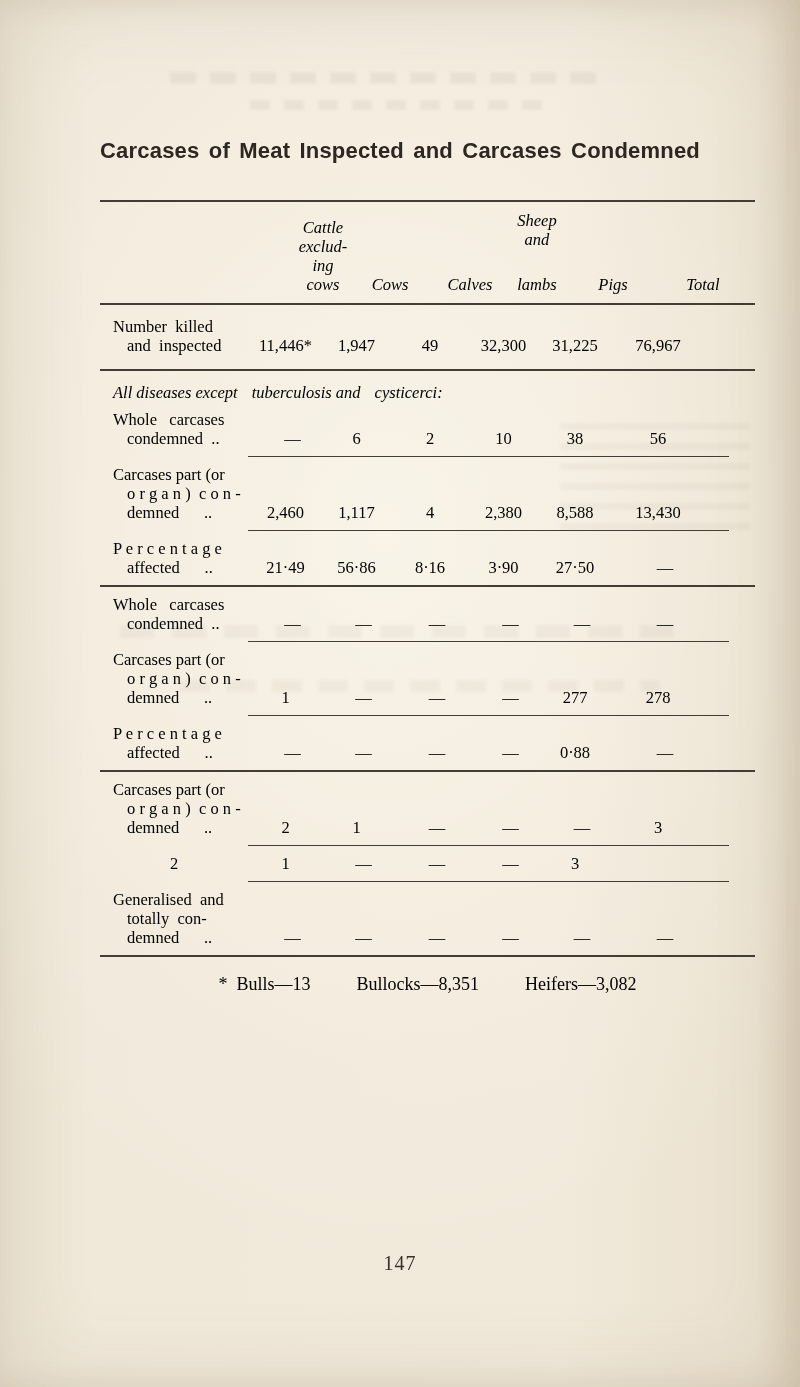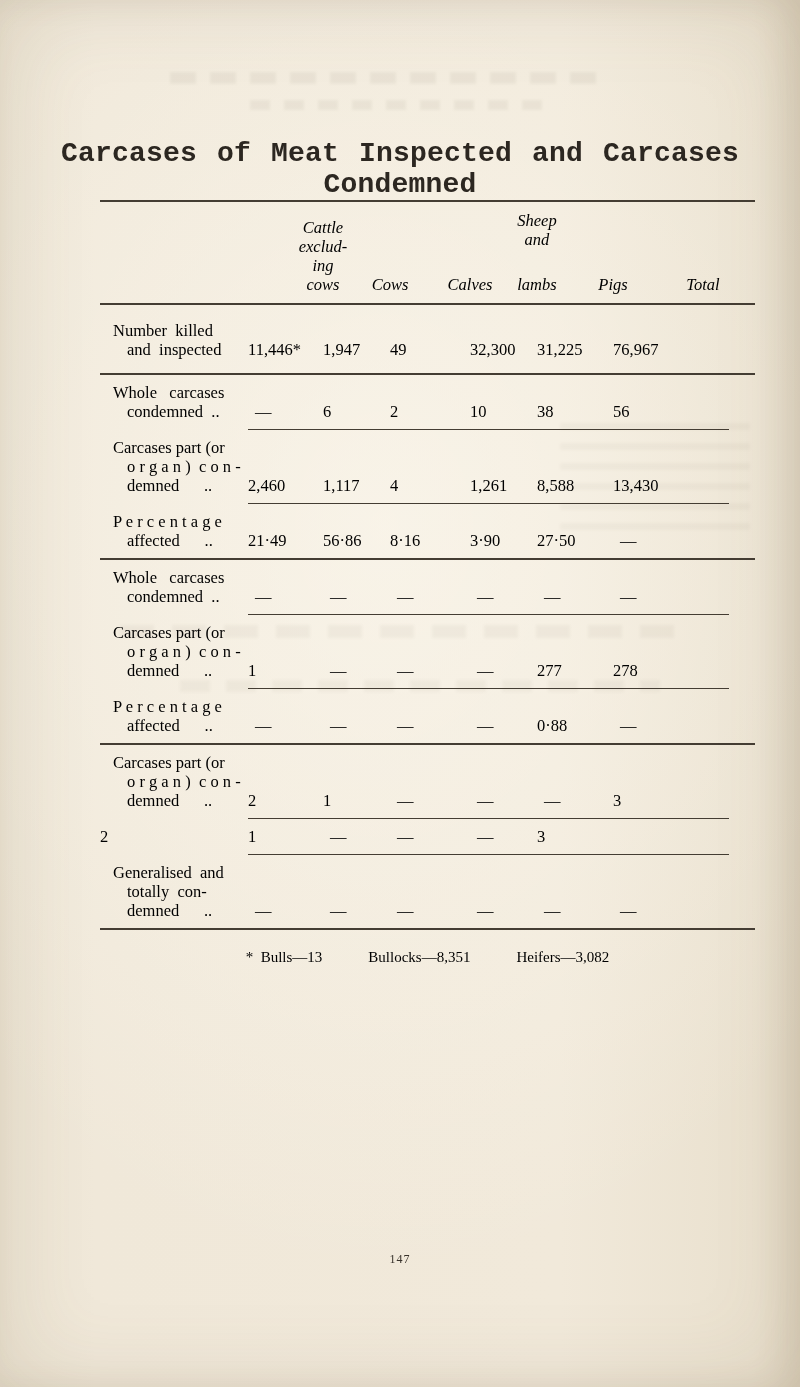--- a/index.html
+++ b/index.html
@@ -27,22 +27,22 @@
   .g3 { left:120px; top:625px; width:560px; height:13px; opacity:.055;
         background:repeating-linear-gradient(90deg,#6f6450 0 34px,transparent 34px 52px); }
   .g4 { left:180px; top:680px; width:480px; height:12px; opacity:.05;
         background:repeating-linear-gradient(90deg,#6f6450 0 30px,transparent 30px 46px); }
   .g5 { left:560px; top:420px; width:190px; height:110px; opacity:.045;
         background:repeating-linear-gradient(0deg,#6f6450 0 7px,transparent 7px 20px); }
 
   .page-title {
     position:absolute; top:138px; left:0; width:100%;
     text-align:center;
-    font-family:Liberation Mono, monospace;
-    font-weight:bold; font-size:28px; letter-spacing:.2px; word-spacing:3px;
+    font-family:Liberation Sans, sans-serif;
+    font-weight:bold; font-size:22px; letter-spacing:.2px; word-spacing:3px;
     color:#2c2721;
   }
 
   .tbl {
     position:absolute; left:100px; top:200px; width:655px;
     font-size:16.5px; line-height:19px; color:#000000;
   }
   .rule { border:0; border-top:2px solid #443d33; height:0; margin:0; }
   .rule.thick   { border-top-width:2.5px; }
   .rule.partial { margin-left:148px; margin-right:26px; border-top-width:1.8px; }
@@ -53,34 +53,34 @@
   .header-row .colhead { align-self:end; text-align:right; font-style:italic; }
   .header-row .colhead .hwrap { display:inline-block; transform:translateX(50%); text-align:center; }
 
   .label { white-space:pre; padding-left:13px; }
   .label .ln { display:block; }
   .label .ln.cont { padding-left:14px; }
   .section-label { font-style:italic; padding:12px 0 0 13px; white-space:pre; }
   .section-label .ln.cont { padding-left:14px; }
 
   .data-row { padding:8px 0 8px; }
-  .data-row.row-first { padding:4px 0 14px;margin-top:12px; }
-  .cell { align-self:end; text-align:left; white-space:pre;font-family:Liberation Serif, serif; }
+  .data-row.row-first { padding:12px 0 14px; }
+  .cell { align-self:end; text-align:center; white-space:pre;font-family:Liberation Serif, serif; }
   .cell .dash { display:inline-block; transform:translateX(42%); }
 
   .footnote {
     margin-top:18px;
     display:flex; justify-content:center; gap:46px;
-    font-size:15px;
+    font-size:18px;
   }
   .footnote .first { white-space:pre; }
 
   .page-number {
     position:absolute; top:1252px; left:0; width:100%;
-    text-align:center; font-size:12px; letter-spacing:1px; color:#37312a;
+    text-align:center; font-size:20px; letter-spacing:1px; color:#37312a;
   }
 </style>
 </head>
 <body>
 
 <div class="ghost g1"></div>
 <div class="ghost g2"></div>
 <div class="ghost g3"></div>
 <div class="ghost g4"></div>
 <div class="ghost g5"></div>
@@ -102,36 +102,37 @@
     <div class="grid data-row row-first">
       <div class="label"><span class="ln">Number  killed</span><span class="ln cont">and  inspected</span></div>
       <div class="cell"><span class="num">11,446*</span></div>
       <div class="cell"><span class="num">1,947</span></div>
       <div class="cell"><span class="num">49</span></div>
       <div class="cell"><span class="num">32,300</span></div>
       <div class="cell"><span class="num">31,225</span></div>
       <div class="cell"><span class="num">76,967</span></div>
     </div>
     <div class="rule full"></div>
+    <div class="section-label"><span class="ln">All diseases except</span><span class="ln cont">tuberculosis and</span><span class="ln cont">cysticerci:</span></div>
     <div class="grid data-row">
       <div class="label"><span class="ln">Whole   carcases</span><span class="ln cont">condemned  ..</span></div>
       <div class="cell"><span class="dash">—</span></div>
       <div class="cell"><span class="num">6</span></div>
       <div class="cell"><span class="num">2</span></div>
       <div class="cell"><span class="num">10</span></div>
       <div class="cell"><span class="num">38</span></div>
       <div class="cell"><span class="num">56</span></div>
     </div>
     <div class="rule partial"></div>
     <div class="grid data-row">
       <div class="label"><span class="ln">Carcases part (or</span><span class="ln cont">o r g a n )  c o n -</span><span class="ln cont">demned      ..</span></div>
       <div class="cell"><span class="num">2,460</span></div>
       <div class="cell"><span class="num">1,117</span></div>
       <div class="cell"><span class="num">4</span></div>
-      <div class="cell"><span class="num">1,261</span></div>
+      <div class="cell"><span class="num">2,380</span></div>
       <div class="cell"><span class="num">8,588</span></div>
       <div class="cell"><span class="num">13,430</span></div>
     </div>
     <div class="rule partial"></div>
     <div class="grid data-row">
       <div class="label"><span class="ln">P e r c e n t a g e</span><span class="ln cont">affected      ..</span></div>
       <div class="cell"><span class="num">21·49</span></div>
       <div class="cell"><span class="num">56·86</span></div>
       <div class="cell"><span class="num">8·16</span></div>
       <div class="cell"><span class="num">3·90</span></div>

